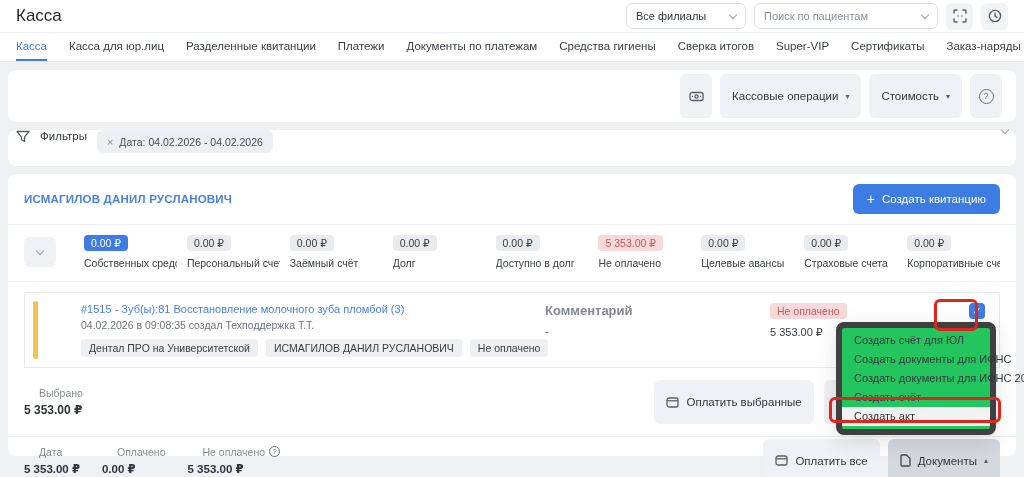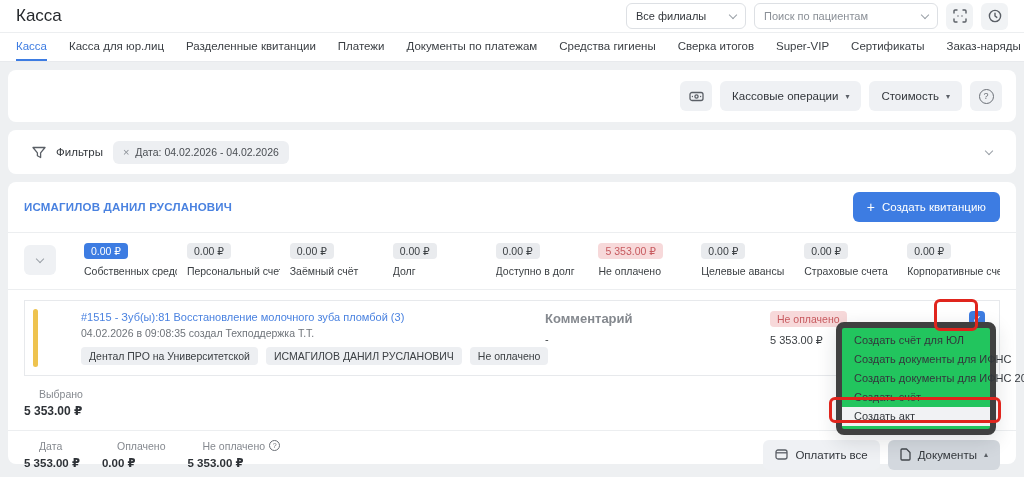--- a/index.html
+++ b/index.html
@@ -26,34 +26,34 @@
   
   .tabs { background:#fff; height:29px; display:flex; align-items:stretch; gap:22px;
     padding:0 16px; border-bottom:1px solid #e8eaed; }
   .tab { font-size:11.5px; color:#3c4045; display:flex; align-items:center; cursor:pointer;
     border-bottom:2px solid transparent; white-space:nowrap; }
   .tab.active { color:#3d7ce2; border-bottom-color:#3d7ce2; }
   
   .card { background:#fff; border-radius:8px; margin:8px 8px 0; }
   .toolbar-card { height:52px; display:flex; align-items:center; justify-content:flex-end;
     gap:8px; padding:0 14px; }
-  .btn { height:30px; border:none; border-radius:6px; background:#eff1f4; color:#33373c;
+  .btn { height:44px; border:none; border-radius:6px; background:#eff1f4; color:#33373c;
     font-size:11.5px; display:flex; align-items:center; gap:7px; padding:0 12px;
     cursor:pointer; font-family:inherit; white-space:nowrap; }
   .btn.icon-only { width:32px; justify-content:center; padding:0; }
   .btn.dark { background:#d3d8de; }
   .btn-blue { height:30px; border:none; border-radius:6px; background:#3d7ce2; color:#fff;
     font-size:11.5px; display:flex; align-items:center; gap:7px; padding:0 14px; cursor:pointer; font-family:inherit; }
   .caret { font-size:8px; color:#5a5f66; }
   .btn-blue .plus { font-size:14px; }
   .qmark { width:15px; height:15px; border:1.2px solid #6b7077; border-radius:50%;
     font-size:9px; color:#6b7077; display:flex; align-items:center; justify-content:center; }
   .qmark.small { width:11px; height:11px; font-size:7px; border-width:1px; margin-left:4px; }
   
-  .filters-card { height:44px; display:flex; align-items:center; gap:10px; padding:0 24px; }
+  .filters-card { height:36px; display:flex; gap:10px; padding:0 8px; }
   .filters-label { font-size:11.5px; color:#33373c; }
   .chip { background:#edeff2; border-radius:6px; height:23px; display:flex; align-items:center;
     gap:6px; padding:0 10px; font-size:10.5px; color:#4a4e53; }
   .chip .x { color:#8a8f96; font-size:11px; cursor:pointer; }
   .filters-chev { margin-left:auto; }
   
   .main-card { height:282px; }
   .patient-row { display:flex; align-items:center; justify-content:space-between;
     padding:10px 16px; border-bottom:1px solid #eceef0; }
   .patient-name { color:#4a82e0; font-weight:700; font-size:11.5px; letter-spacing:.2px; cursor:pointer; }
@@ -273,20 +273,35 @@
     <div class="inv-check">
       <div class="checkbox">✓</div>
     </div>
   </div>
 
   <div class="selected-row">
     <div>
       <div class="stat-label">Выбрано</div>
       <div class="stat-value">5 353.00 ₽</div>
     </div>
+    <div class="selected-btns">
+      <button class="btn">
+        <span>
+          <svg width="13" height="11" viewBox="0 0 13 11" fill="none" stroke="#5a5f66" stroke-width="1.3">
+            <rect x="1" y="1" width="11" height="9" rx="2"></rect>
+              <path d="M1 3.8 h11"></path>
+          </svg>
+        </span>
+        <span>Оплатить выбранные</span>
+      </button>
+      <button class="btn">
+        <span>✓</span>
+        <span>Подтверд</span>
+      </button>
+    </div>
   </div>
 
   <div class="totals-row">
     <div class="stat">
       <div class="stat-label">Дата</div>
       <div class="stat-value">5 353.00 ₽</div>
     </div>
     <div class="stat">
       <div class="stat-label">Оплачено</div>
       <div class="stat-value">0.00 ₽</div>

